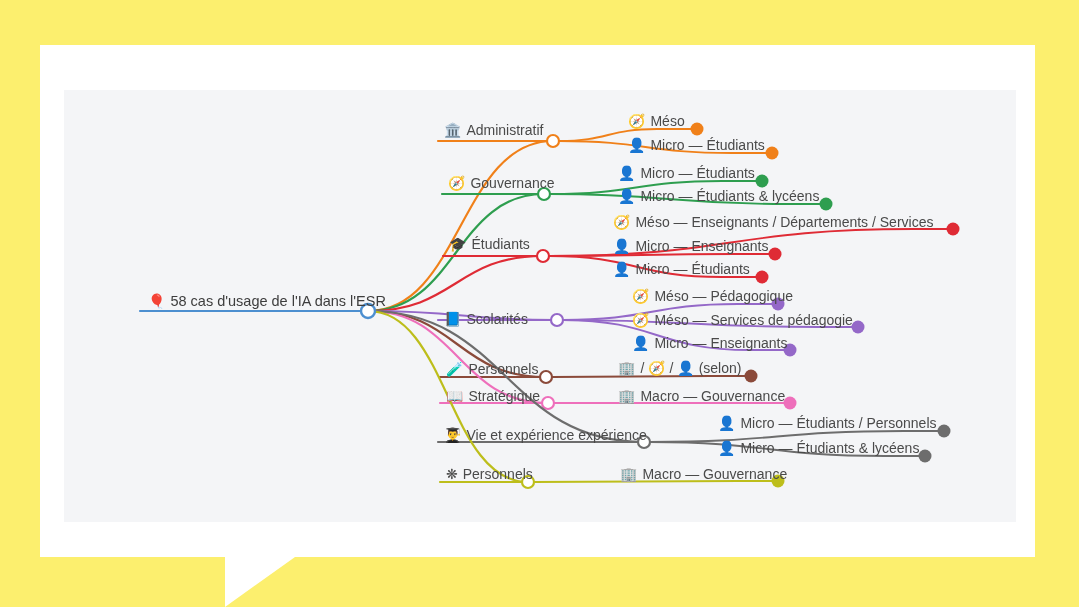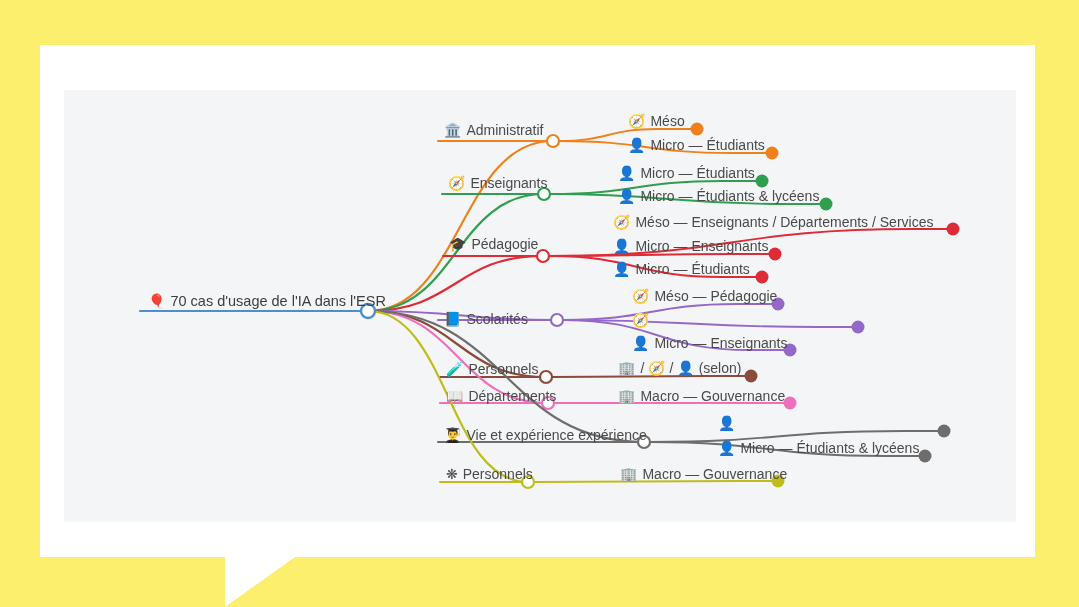--- a/index.html
+++ b/index.html
@@ -161,44 +161,45 @@
       <div class="node-label lvl3" style="left: 618px; top: 173px;">
         <span class="ic">👤</span>
         <span>Micro — Étudiants</span>
       </div>
       <div class="node-label lvl3" style="left: 618px; top: 196px;">
         <span class="ic">👤</span>
         <span>Micro — Étudiants &amp; lycéens</span>
       </div>
       <div class="node-label lvl2" style="left: 448px; top: 183px;">
         <span class="ic">🧭</span>
-        <span>Enseignants</span>
+        <span>Gouvernance</span>
       </div>
       <div class="node-label lvl3" style="left: 613px; top: 222px;">
         <span class="ic">🧭</span>
         <span>Méso — Enseignants / Départements / Services</span>
       </div>
       <div class="node-label lvl3" style="left: 613px; top: 246px;">
         <span class="ic">👤</span>
         <span>Micro — Enseignants</span>
       </div>
       <div class="node-label lvl3" style="left: 613px; top: 269px;">
         <span class="ic">👤</span>
         <span>Micro — Étudiants</span>
       </div>
       <div class="node-label lvl2" style="left: 449px; top: 244px;">
         <span class="ic">🎓</span>
-        <span>Pédagogie</span>
+        <span>Étudiants</span>
       </div>
       <div class="node-label lvl3" style="left: 632px; top: 296px;">
         <span class="ic">🧭</span>
-        <span>Méso — Pédagogie</span>
+        <span>Méso — Pédagogique</span>
       </div>
       <div class="node-label lvl3" style="left: 632px; top: 320px;">
         <span class="ic">🧭</span>
+        <span>Méso — Services de pédagogie</span>
       </div>
       <div class="node-label lvl3" style="left: 632px; top: 343px;">
         <span class="ic">👤</span>
         <span>Micro — Enseignants</span>
       </div>
       <div class="node-label lvl2" style="left: 444px; top: 319px;">
         <span class="ic">📘</span>
         <span>Scolarités</span>
       </div>
       <div class="node-label lvl3" style="left: 618px; top: 368px;">
@@ -208,40 +209,41 @@
       <div class="node-label lvl2" style="left: 446px; top: 369px;">
         <span class="ic">🧪</span>
         <span>Personnels</span>
       </div>
       <div class="node-label lvl3" style="left: 618px; top: 396px;">
         <span class="ic">🏢</span>
         <span>Macro — Gouvernance</span>
       </div>
       <div class="node-label lvl2" style="left: 446px; top: 396px;">
         <span class="ic">📖</span>
-        <span>Départements</span>
+        <span>Stratégique</span>
       </div>
       <div class="node-label lvl3" style="left: 718px; top: 423px;">
         <span class="ic">👤</span>
+        <span>Micro — Étudiants / Personnels</span>
       </div>
       <div class="node-label lvl3" style="left: 718px; top: 448px;">
         <span class="ic">👤</span>
         <span>Micro — Étudiants &amp; lycéens</span>
       </div>
       <div class="node-label lvl2" style="left: 444px; top: 435px;">
         <span class="ic">👨‍🎓</span>
         <span>Vie et expérience expérience</span>
       </div>
       <div class="node-label lvl3" style="left: 620px; top: 474px;">
         <span class="ic">🏢</span>
         <span>Macro — Gouvernance</span>
       </div>
       <div class="node-label lvl2" style="left: 446px; top: 474px;">
         <span class="ic">❋</span>
         <span>Personnels</span>
       </div>
       <div class="node-label root" style="left: 148px; top: 301px;">
         <span class="ic">🎈</span>
-        <span>70 cas d'usage de l'IA dans l'ESR</span>
+        <span>58 cas d'usage de l'IA dans l'ESR</span>
       </div>
     </div>
 
 </div>
 
 </body></html>

